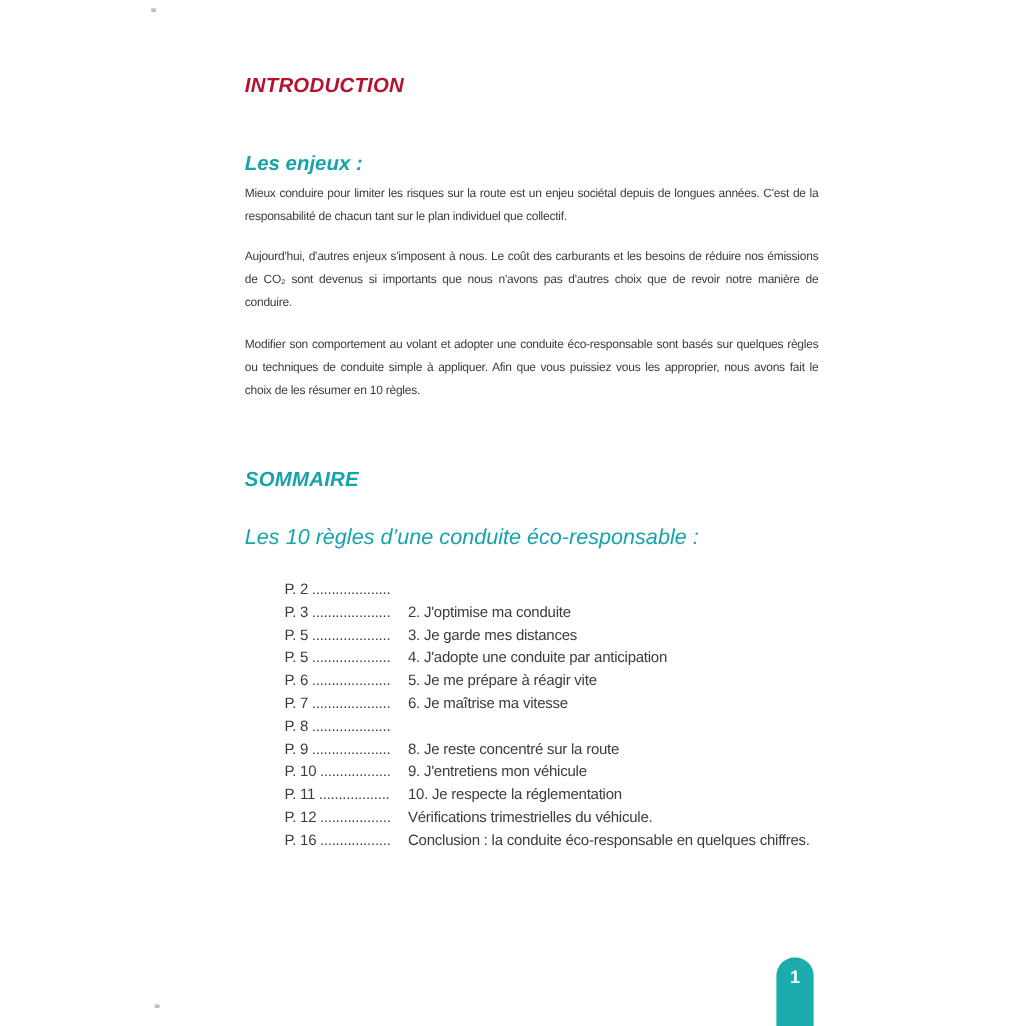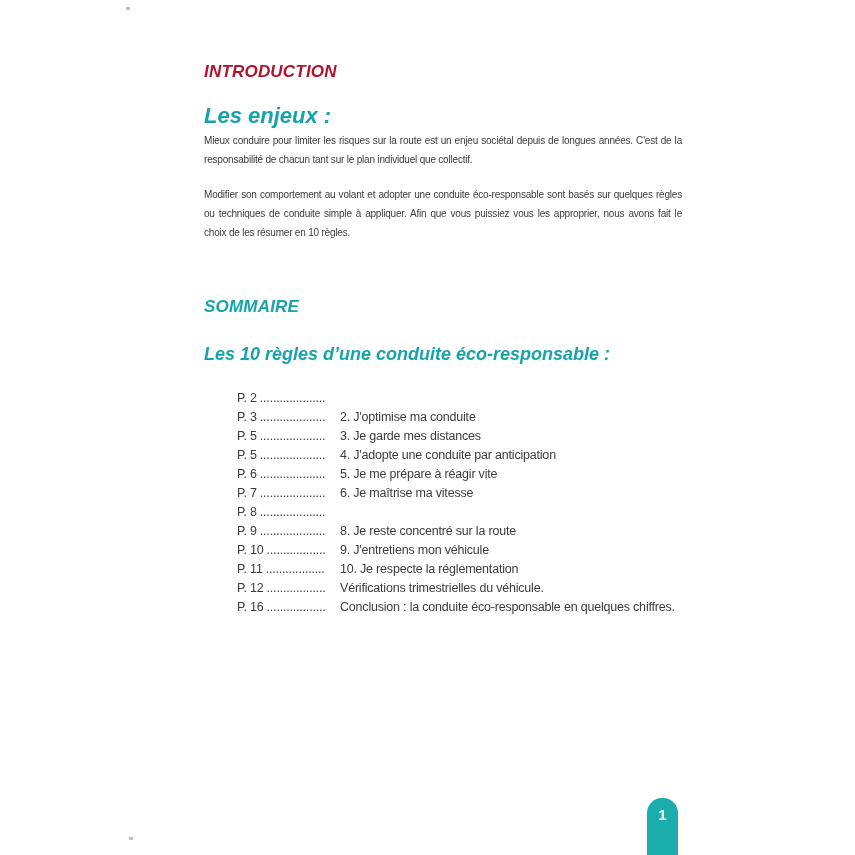--- a/index.html
+++ b/index.html
@@ -26,23 +26,23 @@
   .h-introduction {
     margin: 0;
     color: var(--accent-red);
     font-size: 17px;
     line-height: 20px;
     font-weight: bold;
     font-style: italic;
     letter-spacing: 0.2px;
   }
   .h-enjeux {
-    margin: 23px 0 0 0;
+    margin: 44px 0 0 0;
     color: var(--accent-teal);
-    font-size: 22px;
+    font-size: 17px;
     line-height: 22px;
     font-weight: bold;
     font-style: italic;
   }
   .para {
     margin: 15px 0 0 0;
     color: var(--body-text);
     font-size: 10px;
     line-height: 19px;
     letter-spacing: -0.2px;
@@ -57,21 +57,21 @@
     line-height: 20px;
     font-weight: bold;
     font-style: italic;
     letter-spacing: 0.2px;
   }
   .h-regles {
     margin: 26px 0 0 0;
     color: var(--accent-teal);
     font-size: 18px;
     line-height: 22px;
-    font-weight: bold;
+    font-weight: normal;
     font-style: italic;
   }
   .toc {
     margin: 24px 0 0 33px;
     color: var(--body-text);
     font-size: 12.5px;
     letter-spacing: -0.2px;
   }
   .toc-row {
     display: flex;
@@ -128,20 +128,21 @@
 
   <span class="speck speck-top"></span>
 
   <div class="content-column">
 
     <h1 class="h-introduction">INTRODUCTION</h1>
 
     <h2 class="h-enjeux">Les enjeux :</h2>
 
     <p class="para first">Mieux conduire pour limiter les risques sur la route est un enjeu sociétal depuis de longues années. C'est de la responsabilité de chacun tant sur le plan individuel que collectif.</p>
+    <p class="para">Aujourd'hui, d'autres enjeux s'imposent à nous. Le coût des carburants et les besoins de réduire nos émissions de CO₂ sont devenus si importants que nous n'avons pas d'autres choix que de revoir notre manière de conduire.</p>
     <p class="para p3">Modifier son comportement au volant et adopter une conduite éco-responsable sont basés sur quelques règles ou techniques de conduite simple à appliquer. Afin que vous puissiez vous les approprier, nous avons fait le choix de les résumer en 10 règles.</p>
 
     <h1 class="h-sommaire">SOMMAIRE</h1>
 
     <h2 class="h-regles">Les 10 règles d’une conduite éco-responsable :</h2>
 
     <div class="toc">
       <div class="toc-row">
         <span class="toc-left">
             <span class="toc-page">P. 2</span>

